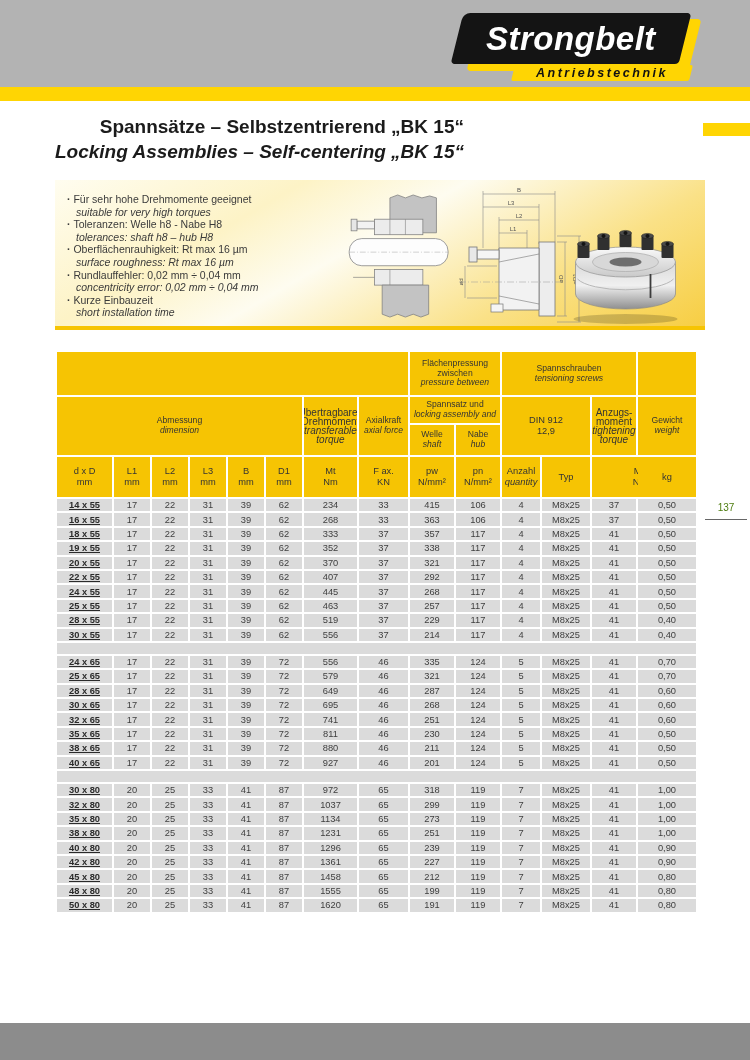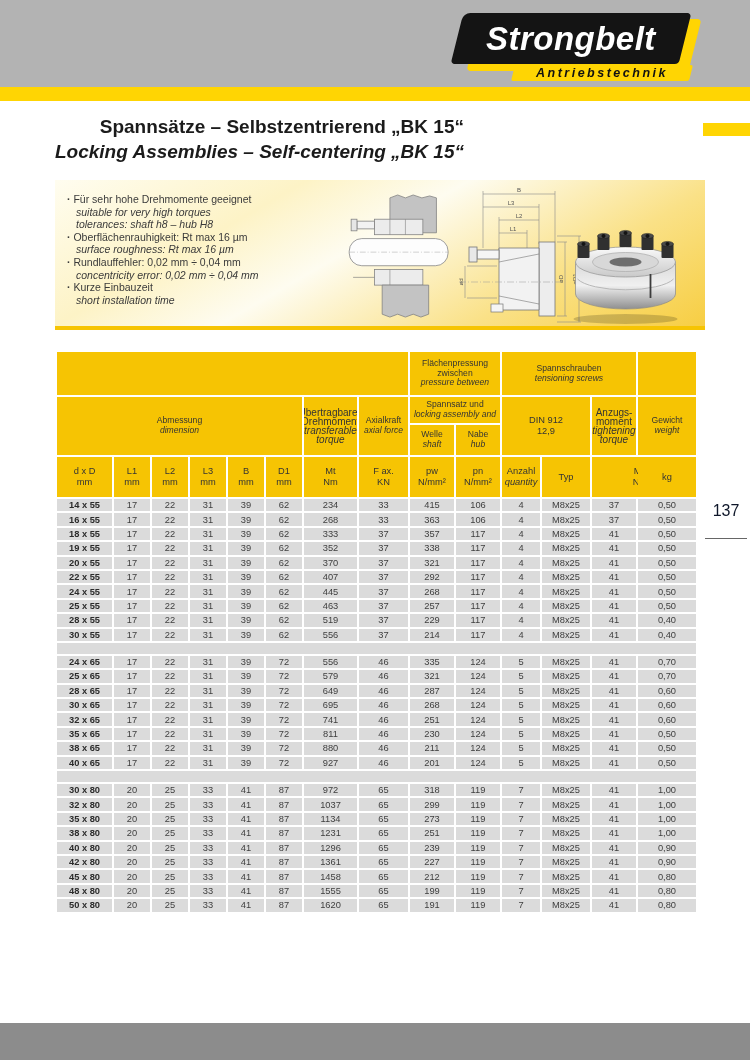--- a/index.html
+++ b/index.html
@@ -59,24 +59,24 @@
   .hcell .en{font-style:italic;}
   .hcell.xs{font-size:10px;line-height:9.2px;}
   .hcell.unit{font-size:9.3px;line-height:11px;}
   .tbody{position:absolute;left:57px;top:499px;width:639px;}
   .trow{
     display:grid;
     grid-template-columns:55px 36px 36px 36px 36px 36px 53px 49px 44px 44px 38px 48px 44px 58px;
     column-gap:2px;margin-bottom:2px;
   }
   .tcell{background:var(--row-gray);height:12.4px;display:flex;align-items:center;justify-content:center;font-size:9.3px;color:#3E3E3E;}
-  .tcell.c0{font-weight:bold;color:#2b2b2b;}
+  .tcell.c0{font-weight:bold;color:#2b2b2b;text-decoration:underline;}
   .sep{height:11px;background:var(--row-gray);margin-bottom:2px;}
   
-  .pagenum{position:absolute;left:705px;top:502px;width:42px;text-align:center;font-size:16px;color:#0f172a;padding-bottom:18px;border-bottom:1.5px solid #666;}
+  .pagenum{position:absolute;left:705px;top:502px;width:42px;text-align:center;font-size:10px;color:#4d7c0f;padding-bottom:6px;border-bottom:1.5px solid #666;}
   .band-bottom{position:absolute;left:0;top:1023px;width:750px;height:37px;background:var(--gray-bottom);}
 </style>
 </head>
 <body>
 
 <div class="page">
 
   <div class="band-top"></div>
   <div class="logo">
     <div class="logo-yellow-back"></div>
@@ -95,20 +95,21 @@
   </div>
   <div class="side-tab"></div>
 
   <div class="features">
     <div class="bullets">
         <div class="feature">
           <div class="de">Für sehr hohe Drehmomente geeignet</div>
           <div class="en">suitable for very high torques</div>
         </div>
         <div class="feature">
+          <div class="de">Toleranzen: Welle h8 - Nabe H8</div>
           <div class="en">tolerances: shaft h8 – hub H8</div>
         </div>
         <div class="feature">
           <div class="de">Oberflächenrauhigkeit: Rt max 16 µm</div>
           <div class="en">surface roughness: Rt max 16 µm</div>
         </div>
         <div class="feature">
           <div class="de">Rundlauffehler: 0,02 mm ÷ 0,04 mm</div>
           <div class="en">concentricity error: 0,02 mm ÷ 0,04 mm</div>
         </div>

